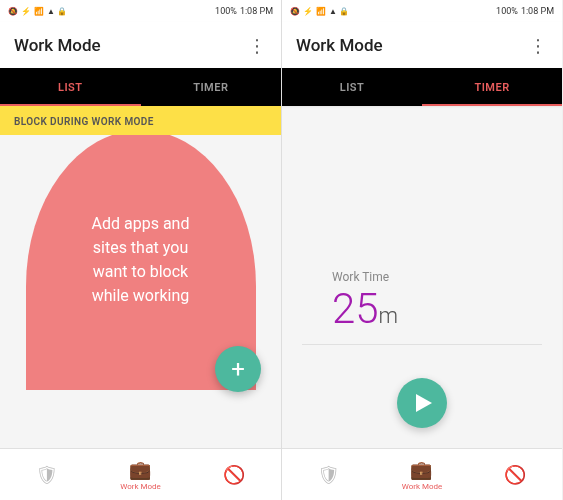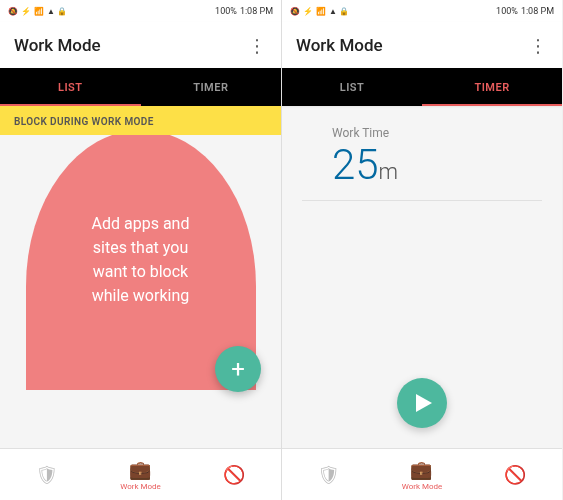--- a/index.html
+++ b/index.html
@@ -193,21 +193,21 @@
     .nav-label.active-nav {
       color: #e85d5d;
     }
 
     
     .timer-content {
       flex: 1;
       display: flex;
       flex-direction: column;
       align-items: center;
-      justify-content: space-between;
+      justify-content: flex-end;
       gap: 17px;
       padding: 20px;
     }
     .timer-block {
       width: 100%;
       display: flex;
       flex-direction: column;
       align-items: flex-start;
       padding: 0 30px 12px 30px;
       border-bottom: 1px solid #e0e0e0;
@@ -216,21 +216,21 @@
       border-bottom: none;
     }
     .timer-label {
       font-size: 12px;
       color: #888;
       margin-bottom: 2px;
     }
     .timer-value {
       font-size: 42px;
       font-weight: 300;
-      color: #0369a1;
+      color: #a21caf;
       line-height: 1.1;
     }
     .timer-unit {
       font-size: 22px;
       font-weight: 300;
       color: #555;
     }
     .play-btn {
       width: 50px;
       height: 50px;

